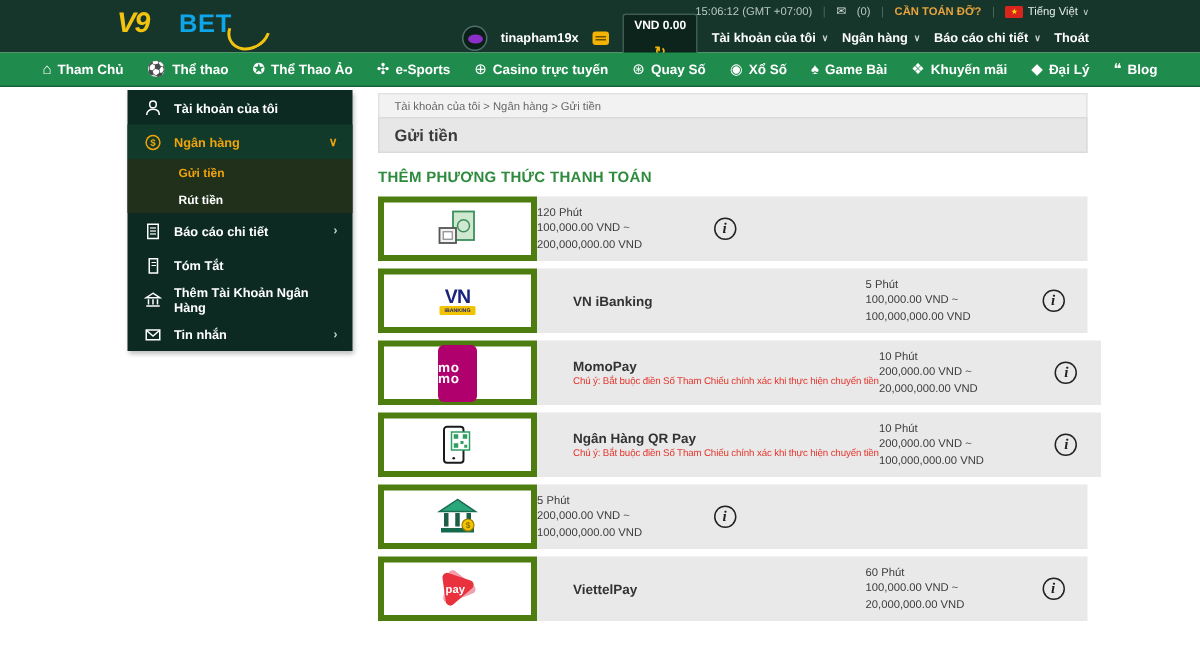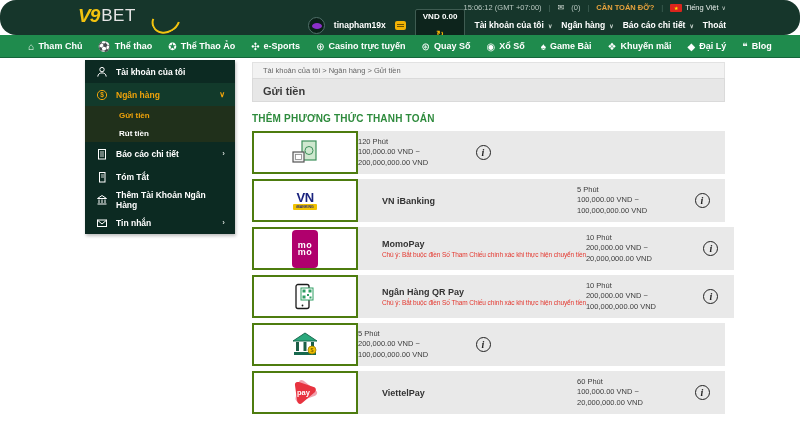--- a/index.html
+++ b/index.html
@@ -4,27 +4,27 @@
 <style>
   * { margin:0; padding:0; box-sizing:border-box; }
   html,body { width:800px; height:431px; }
   body {
     position:relative; background:#ffffff;
     font-family:"Liberation Sans", sans-serif;
     overflow:hidden;
   }
 
   
-  .topbar { position:absolute; top:0; left:0; width:800px; height:35px; background:#16362b;border-radius:16px; }
+  .topbar { position:absolute; top:0; left:0; width:800px; height:35px; background:#16362b; }
   .logo { position:absolute; left:78px; top:5px; display:flex; align-items:center; }
   .logo-v9 { position:relative; color:#f2c30f; font-size:19px; font-weight:bold; font-style:italic; letter-spacing:-1px; z-index:1; }
   .logo-arc { position:absolute; left:73px; top:3px; width:30px; height:25px;
     border:2px solid #f2c30f; border-radius:50%;
     border-top-color:transparent; border-right-color:transparent; transform:rotate(-30deg); }
-  .logo-bet { color:#e5e5e5; font-size:17px; font-weight:normal; letter-spacing:0.5px; margin-left:2px; }
+  .logo-bet { color:#0ea5e9; font-size:17px; font-weight:bold; letter-spacing:0.5px; margin-left:20px; }
 
   .topbar-right { position:absolute; right:74px; top:0; display:flex; flex-direction:column; align-items:flex-end; }
   .tb-row1 { height:15px; display:flex; align-items:center; gap:7px; font-size:7.5px; color:#b9c8c1; }
   .tb-row1 .sep { color:#4a6a5e; }
   .tb-help { color:#e8a33d; font-weight:bold; }
   .tb-lang { display:flex; align-items:center; gap:3px; color:#e6ede9; font-weight:normal; }
   .flag { display:inline-flex; width:12px; height:8px; background:#da251d; align-items:center; justify-content:center; color:#ffe400; font-size:5px; border-radius:1px; }
   .chev { font-size:6px; color:#cfd8d2; }
   .mail-glyph { font-size:8px; color:#cfd8d2; }
 
@@ -55,35 +55,35 @@
   .sb-sub-item { height:18px; display:flex; align-items:center; padding-left:34px; color:#ffffff; font-size:8px; font-weight:bold; cursor:pointer; }
   .sb-sub-item.active { color:#f0a30a; }
 
   
   .main { position:absolute; left:252px; top:62px; width:473px; }
   .breadcrumb { height:16px; line-height:16px; background:#f2f2f2; border:1px solid #e2e2e2; border-bottom:none; padding-left:10px; font-size:7.5px; color:#666; }
   .page-title { height:24px; line-height:24px; background:#e7e7e7; border:1px solid #dadada; padding-left:10px; font-size:11px; font-weight:bold; color:#3a3a3a; }
   .section-title { margin-top:11px; margin-bottom:7px; color:#2e8b3d; font-size:10px; font-weight:bold; letter-spacing:0.2px; }
 
   .pay-row { display:flex; height:43px; margin-bottom:5px; cursor:pointer; }
-  .logo-box { width:106px; background:#ffffff; border:2px solid #4d7c0f; display:flex; align-items:center; justify-content:center; flex-shrink:0; }
+  .logo-box { width:106px; background:#ffffff; border:4px solid #4d7c0f; display:flex; align-items:center; justify-content:center; flex-shrink:0; }
   .row-body { flex:1; background:#e9e9e9; display:flex; align-items:center; }
   .name-col { flex:1; padding-left:24px; overflow:visible; }
   .pay-name { font-size:9px; font-weight:bold; color:#333; white-space:nowrap; }
   .pay-note { font-size:6.5px; color:#e4372e; white-space:nowrap; margin-top:2px; letter-spacing:-0.1px; }
   .info-col { width:102px; flex-shrink:0; font-size:7.5px; color:#3c3c3c; line-height:1.35; }
   .icon-col { width:46px; flex-shrink:0; display:flex; align-items:center; justify-content:center; }
   .info-i { width:15px; height:15px; border:1.5px solid #222; border-radius:50%; display:flex; align-items:center; justify-content:center;
     font-family:"Liberation Serif", serif; font-size:10px; font-weight:bold; font-style:italic; color:#222; }
 
   
   .vn-logo { text-align:center; }
   .vn-top { color:#1a237e; font-size:13px; font-weight:bold; letter-spacing:-0.5px; line-height:12px; }
   .vn-bottom { background:#f2c300; color:#1a237e; font-size:3.5px; font-weight:bold; padding:1px 3px; border-radius:1px; }
-  .momo-logo { width:26px; height:38px; background:#b0006d; border-radius:4px; display:flex; flex-direction:column; align-items:center; justify-content:center; }
+  .momo-logo { width:26px; height:38px; background:#b0006d; border-radius:4px; display:flex; flex-direction:column; justify-content:center; }
   .momo-logo span { color:#fff; font-size:9px; font-weight:bold; line-height:7px; letter-spacing:0.5px; }
 </style>
 </head>
 <body>
 
 <div class="topbar">
   <div class="logo">
     <span class="logo-arc"></span>
     <span class="logo-v9">V9</span>
     <span class="logo-bet">BET</span>

